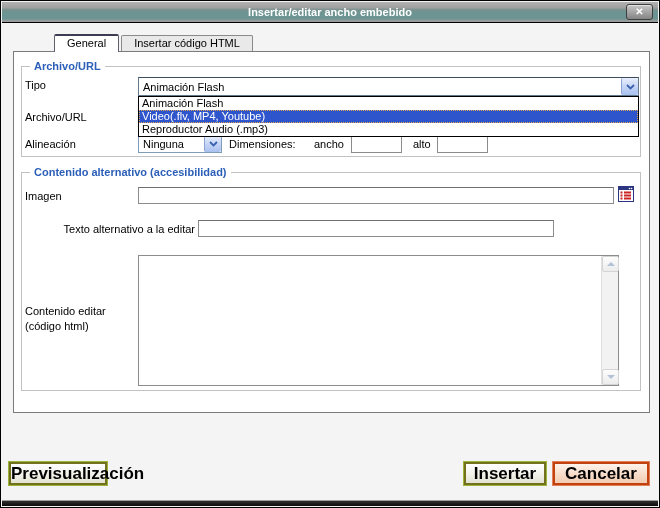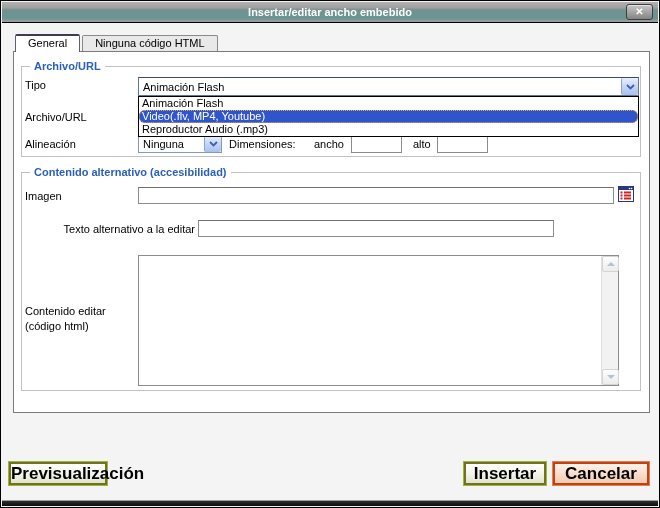--- a/index.html
+++ b/index.html
@@ -33,20 +33,21 @@
     box-shadow: inset 0 1px 0 #e4e4e4;
     color:#fff; font-weight:bold; font-size:10px;
     line-height: 14px; text-align:center; cursor: pointer;
   }
 
   
   .tabs { position:absolute; top:33px; left:14px; display:flex; z-index:5; }
   .tab {
     padding: 0 12px; cursor: pointer; white-space: nowrap;
     border-radius: 2px 2px 0 0;
+    margin-left: 39px;
   }
   .tab.active {
     height: 18px; line-height: 15px;
     background: #fff; z-index: 6;
     border: 1px solid #5f5f6e; border-bottom: none;
     border-top: 2px solid #3c3c52;
   }
   .tab.inactive {
     height: 16px; line-height: 15px; margin-top: 1px; margin-left: 2px;
     background: #e9e9e9;
@@ -88,21 +89,21 @@
   .combo-alineacion { left: 124px; top: 83px; width: 84px; height: 18px; border-color:#7f9db9; }
 
   
   .dropdown-list {
     position: absolute; left: 124px; top: 44px; width: 501px;
     background: #fff; border: 1px solid #000; z-index: 20;
   }
   .dd-item { height: 13px; line-height: 13px; padding-left: 3px; white-space:nowrap; cursor: pointer; }
   .dd-item.highlight {
     background: #2f55cd; color: #fff;
-    outline: 1px dotted #e0a84e; outline-offset: -1px; border-radius: 6px;
+    outline: 1px dotted #e0a84e; outline-offset: -1px;
   }
 
   .txt {
     position: absolute; height: 17px;
     border: 1px solid #8c8c8c; border-top-color: #6e6e6e;
     background: #fff; font-family: "Liberation Sans", sans-serif;
     font-size: 11px; padding: 0 3px;
   }
   .inp-archivo { left:124px; top:56px; width:501px; height:18px; z-index:2; }
   .inp-ancho   { left:337px; top:84px; width:51px; }
@@ -176,21 +177,21 @@
 
   <div class="titlebar">
     <span class="title-text">Insertar/editar ancho embebido</span>
     <div class="close-btn">
       <span>✕</span>
     </div>
   </div>
 
   <div class="tabs">
     <div class="tab active">General</div>
-    <div class="tab inactive">Ninguna código HTML</div>
+    <div class="tab inactive">Insertar código HTML</div>
   </div>
 
   <div class="tab-panel">
 
     <div class="fieldset fs1">
       <span class="legend">Archivo/URL</span>
     </div>
 
     <span class="flabel" style="left:11px; top:26px;">Tipo</span>
     <div class="combo combo-tipo">

